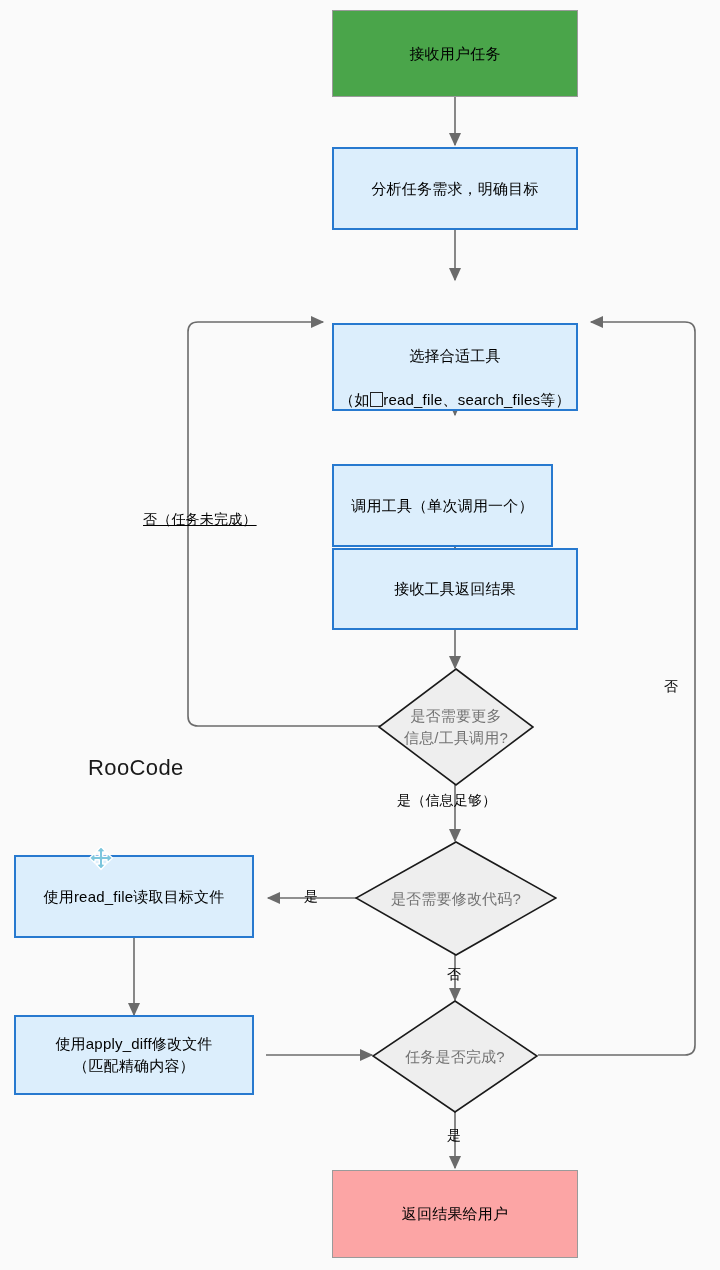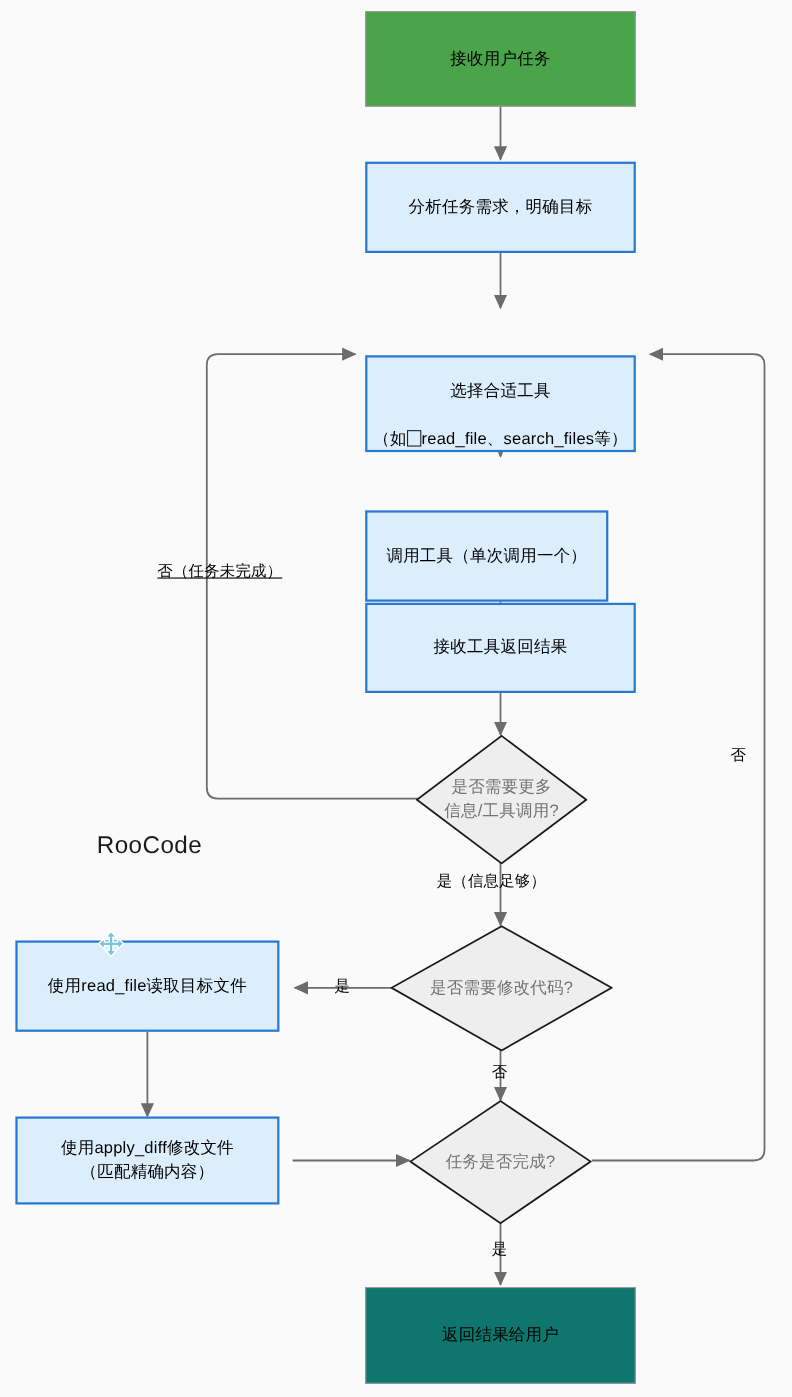--- a/index.html
+++ b/index.html
@@ -41,21 +41,21 @@
   }
   .node.process {
     background: #dceefc;
     border: 2px solid #2779cf;
   }
   .node.start {
     background: #4aa54a;
     border: 1px solid #9a9a9a;
   }
   .node.end {
-    background: #0f766e;
+    background: #fca5a5;
     border: 1px solid #9a9a9a;
   }
   .decision {
     position: absolute;
     z-index: 3;
   }
   .decision .dlabel {
     position: absolute;
     left: 0;
     top: 0;

